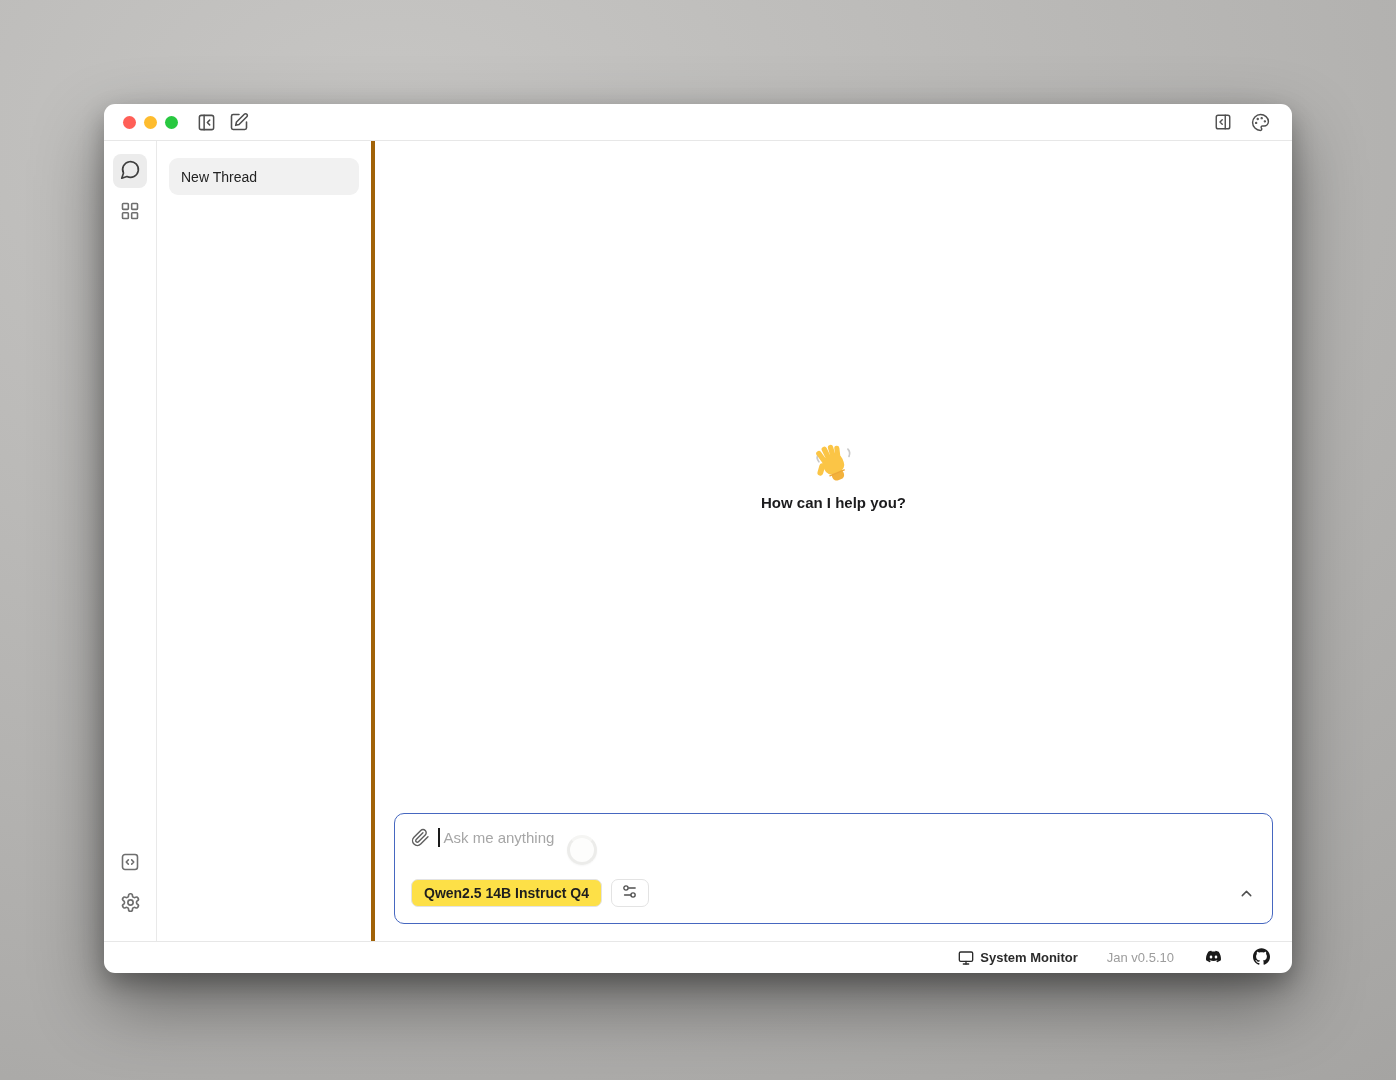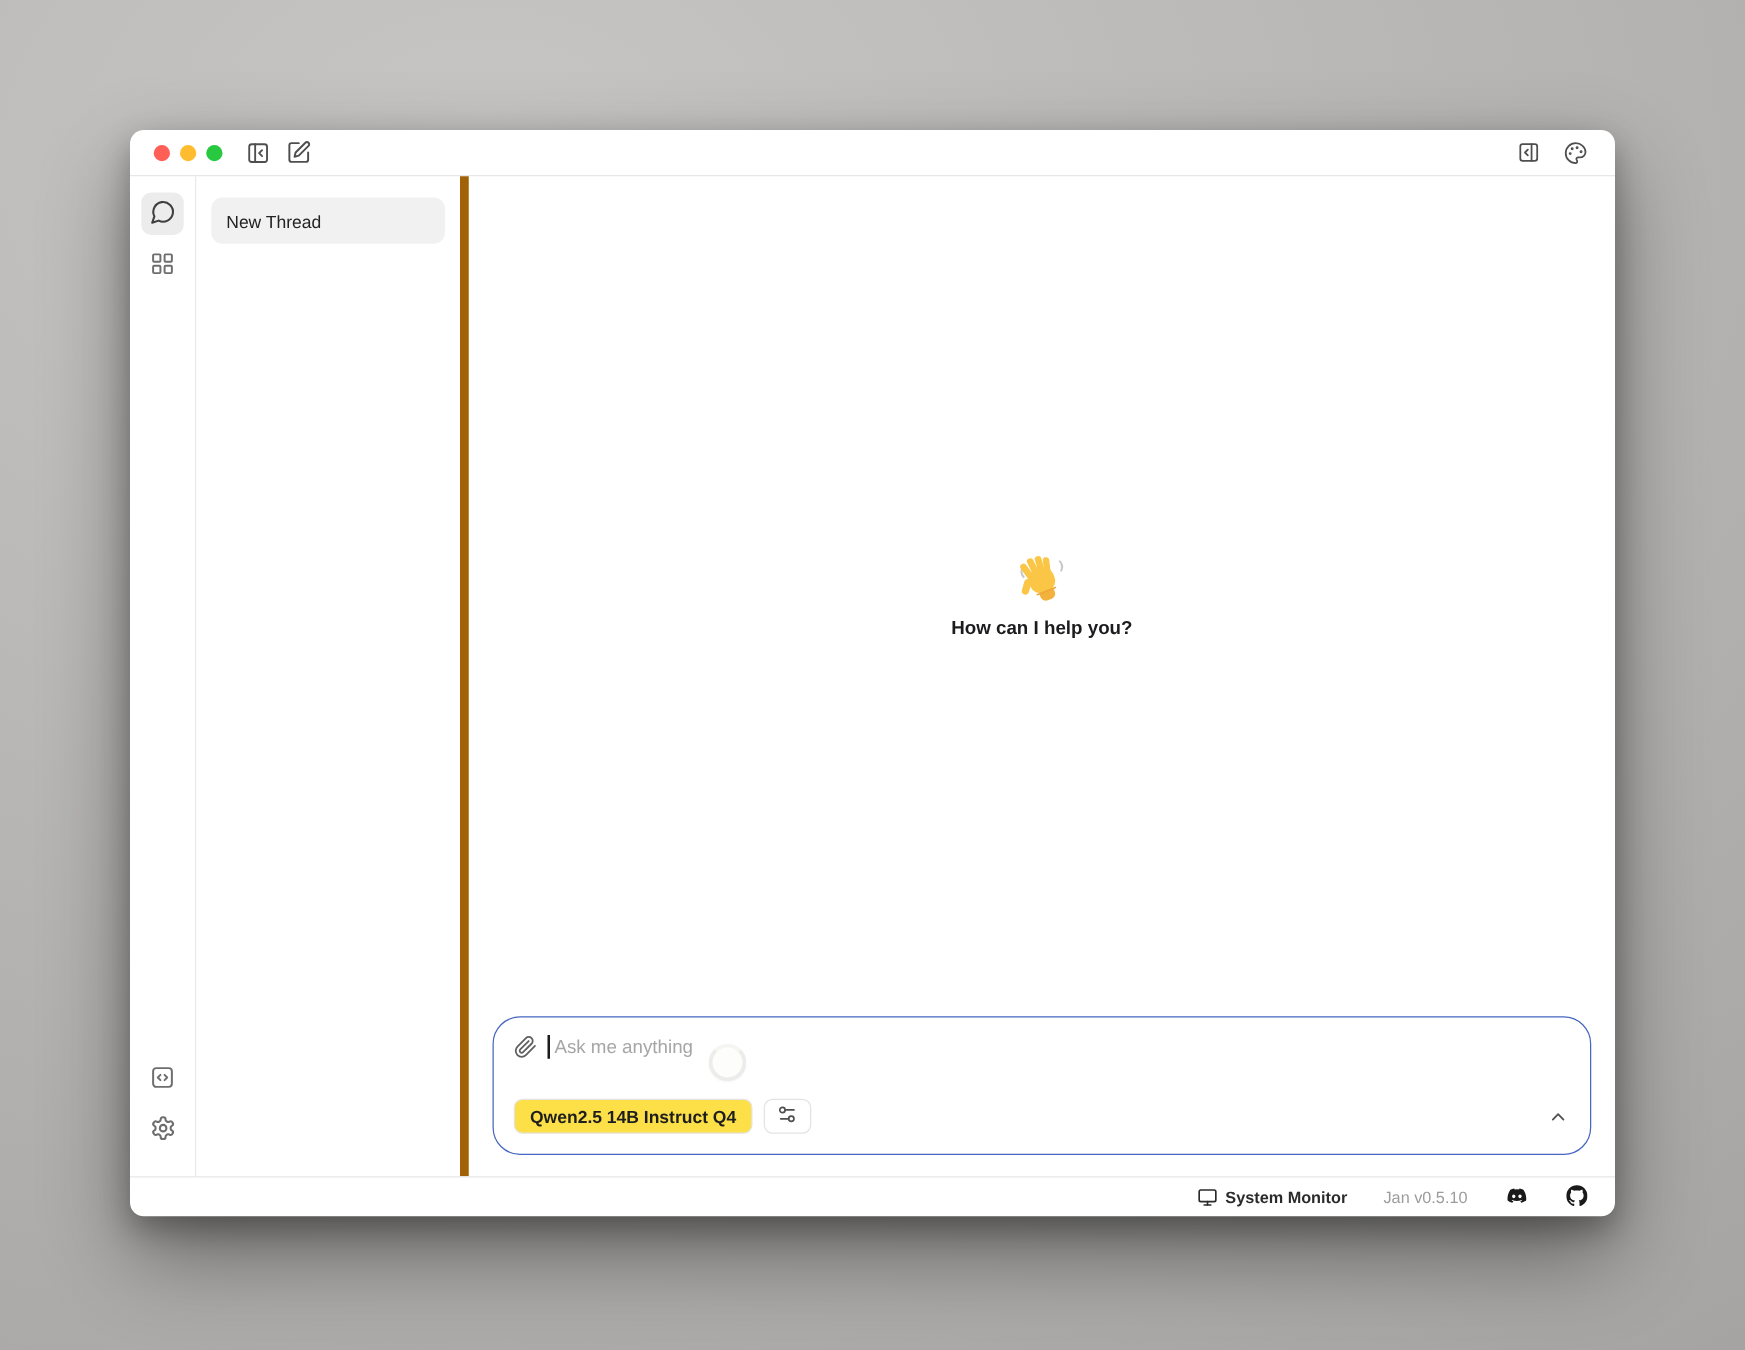--- a/index.html
+++ b/index.html
@@ -33,36 +33,36 @@
     width:53px; flex:0 0 53px; border-right:1px solid #e9e9e9;
     display:flex; flex-direction:column; align-items:center;
     padding:13px 0 20px;
   }
   .ribbon .spacer { flex:1; }
   .rib-btn { width:34px; height:34px; border-radius:8px; display:flex; align-items:center;
     justify-content:center; color:#3f3f3f; margin-bottom:7px; background:none; border:none; }
   .rib-btn.active { background:#ececec; }
   .rib-btn.dim { color:#6e6e6e; }
   .threads {
-    width:218px; flex:0 0 218px; border-right:7px solid #a16207;
+    width:218px; flex:0 0 218px; border-right:4px solid #a16207;
     padding:17px 12px;
   }
   .thread-item {
     height:37px; background:#f1f1f1; border-radius:9px; display:flex; align-items:center;
     padding:0 12px; font-size:14px; font-weight:500; color:#232323;
   }
   .main { flex:1; display:flex; flex-direction:column; min-width:0; }
   
   .chat-area { flex:1; display:flex; flex-direction:column; align-items:center; justify-content:center; gap:11px; }
   .wave { width:40px; height:40px; }
   .greeting { font-size:15px; font-weight:600; color:#1c1c1e; }
   
   .composer-wrap { flex:0 0 auto; padding:0 19px 17px; }
   .composer {
-    position:relative; height:111px; border:1.5px solid #4667c0; border-radius:22px;
+    position:relative; height:111px; border:1.5px solid #4667c0; border-radius:10px;
     display:flex; flex-direction:column; justify-content:space-between;
     padding:14px 15px 16px 16px; background:#fff;
   }
   .c-top { display:flex; align-items:center; }
   .clip { color:#5f5f5f; margin-right:8px; display:flex; }
   .caret { width:1.5px; height:19px; background:#1a1a1a; margin-right:4px; }
   .placeholder { font-size:15px; color:#a6a6a6; }
   .spinner {
     position:absolute; left:172px; top:21px; width:30px; height:30px; border-radius:50%;
     border:3px solid #ececea; border-top-color:#f5f5f3; background:#fdfdfc;

